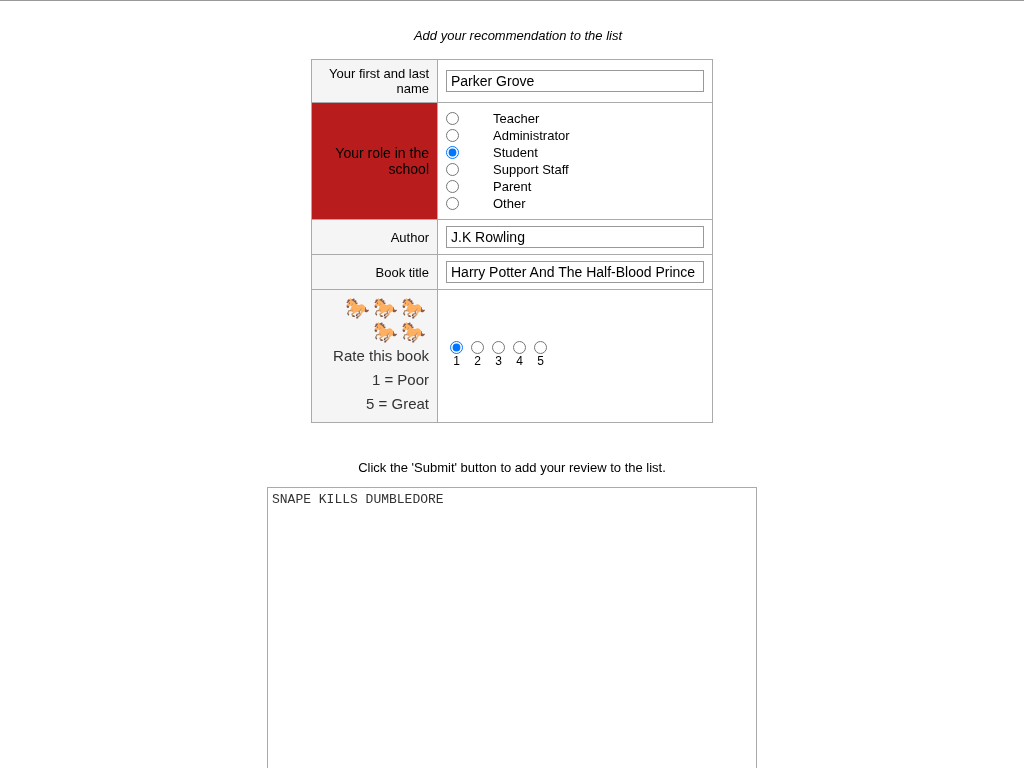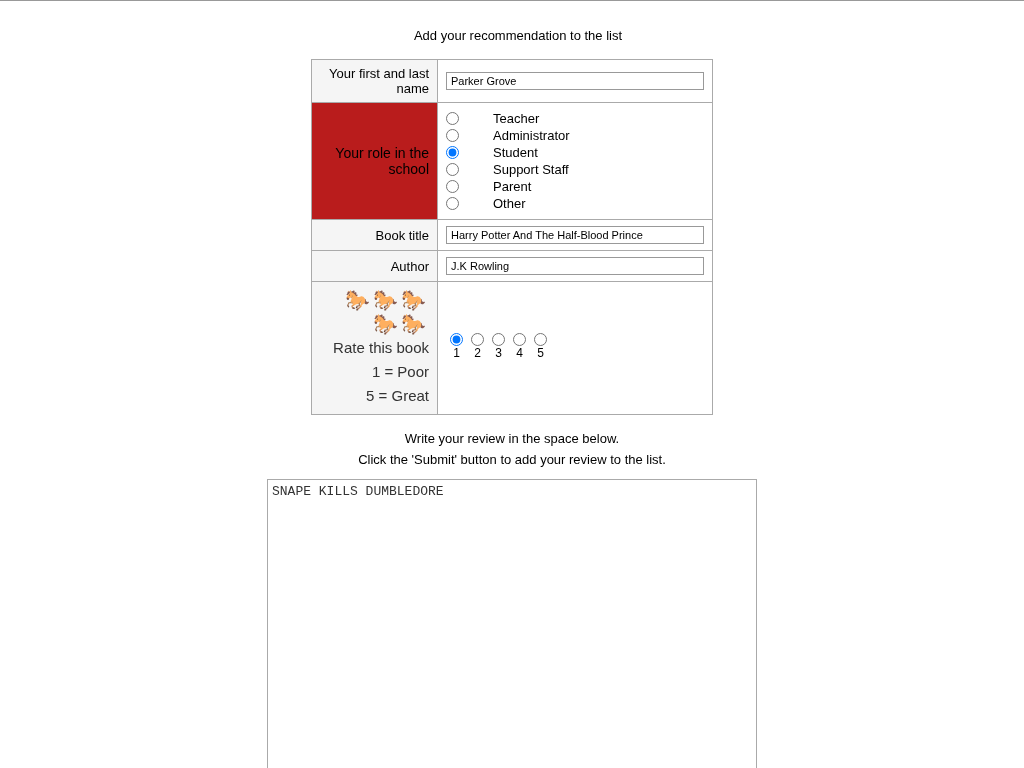--- a/index.html
+++ b/index.html
@@ -19,20 +19,21 @@
     }
     .page-container {
       width: 1024px;
       min-height: 768px;
       background: #fff;
     }
     .header-title {
       text-align: center;
       padding: 12px 0 12px 12px;
       font-size: 13px;
+      font-style: italic;
     }
     .form-table {
       margin: 4px auto;
       border-collapse: collapse;
       width: 402px;
     }
     .form-table td {
       border: 1px solid #aaa;
       padding: 6px 8px;
       vertical-align: middle;
@@ -45,21 +46,21 @@
       vertical-align: middle;
     }
     .input-cell {
       background: #fff;
       vertical-align: middle;
     }
     .text-input {
       width: 258px;
       padding: 2px 4px;
       border: 1px solid #999;
-      font-size: 11px;
+      font-size: 14px;
     }
     .role-cell {
       vertical-align: top;
       padding: 6px 8px;
     }
     .role-label-cell {
       text-align: right;
       background: #b91c1c;
       width: 160px;
       vertical-align: top;
@@ -172,30 +173,30 @@
           <span>Parent</span>
         </div>
         <div class="radio-row">
           <input type="radio" name="role" value="other" style="">
           <span>Other</span>
         </div>
       </td>
     </tr>
 
     <tr>
+      <td class="label-cell">Author</td>
+      <td class="input-cell">
+        <input type="text" class="text-input" value="J.K Rowling" style="">
+      </td>
+    </tr>
+
+    <tr>
       <td class="label-cell">Book title</td>
       <td class="input-cell">
         <input type="text" class="text-input" value="Harry Potter And The Half-Blood Prince" style="">
-      </td>
-    </tr>
-
-    <tr>
-      <td class="label-cell">Author</td>
-      <td class="input-cell">
-        <input type="text" class="text-input" value="J.K Rowling" style="">
       </td>
     </tr>
 
     <tr>
       <td class="stars-cell">
         <span class="horse-icons">🐎🐎🐎🐎🐎</span>
         <div class="rating-label">
           <span>Rate this book</span><br>
           <span>1 = Poor</span><br>
           <span>5 = Great</span>
@@ -223,20 +224,20 @@
             <input type="radio" name="rating" value="5" style="">
             <span>5</span>
           </div>
         </div>
       </td>
     </tr>
   </tbody>
     </table>
 
   <div class="review-instructions">
-    <span>Write your review in the space below.</span><br>
+    <br>
     <span>Click the 'Submit' button to add your review to the list.</span>
   </div>
 
   <div class="review-textarea-container">
     <textarea class="review-textarea" style="">SNAPE KILLS DUMBLEDORE</textarea>
   </div>
 </div>
 
 </body></html>

